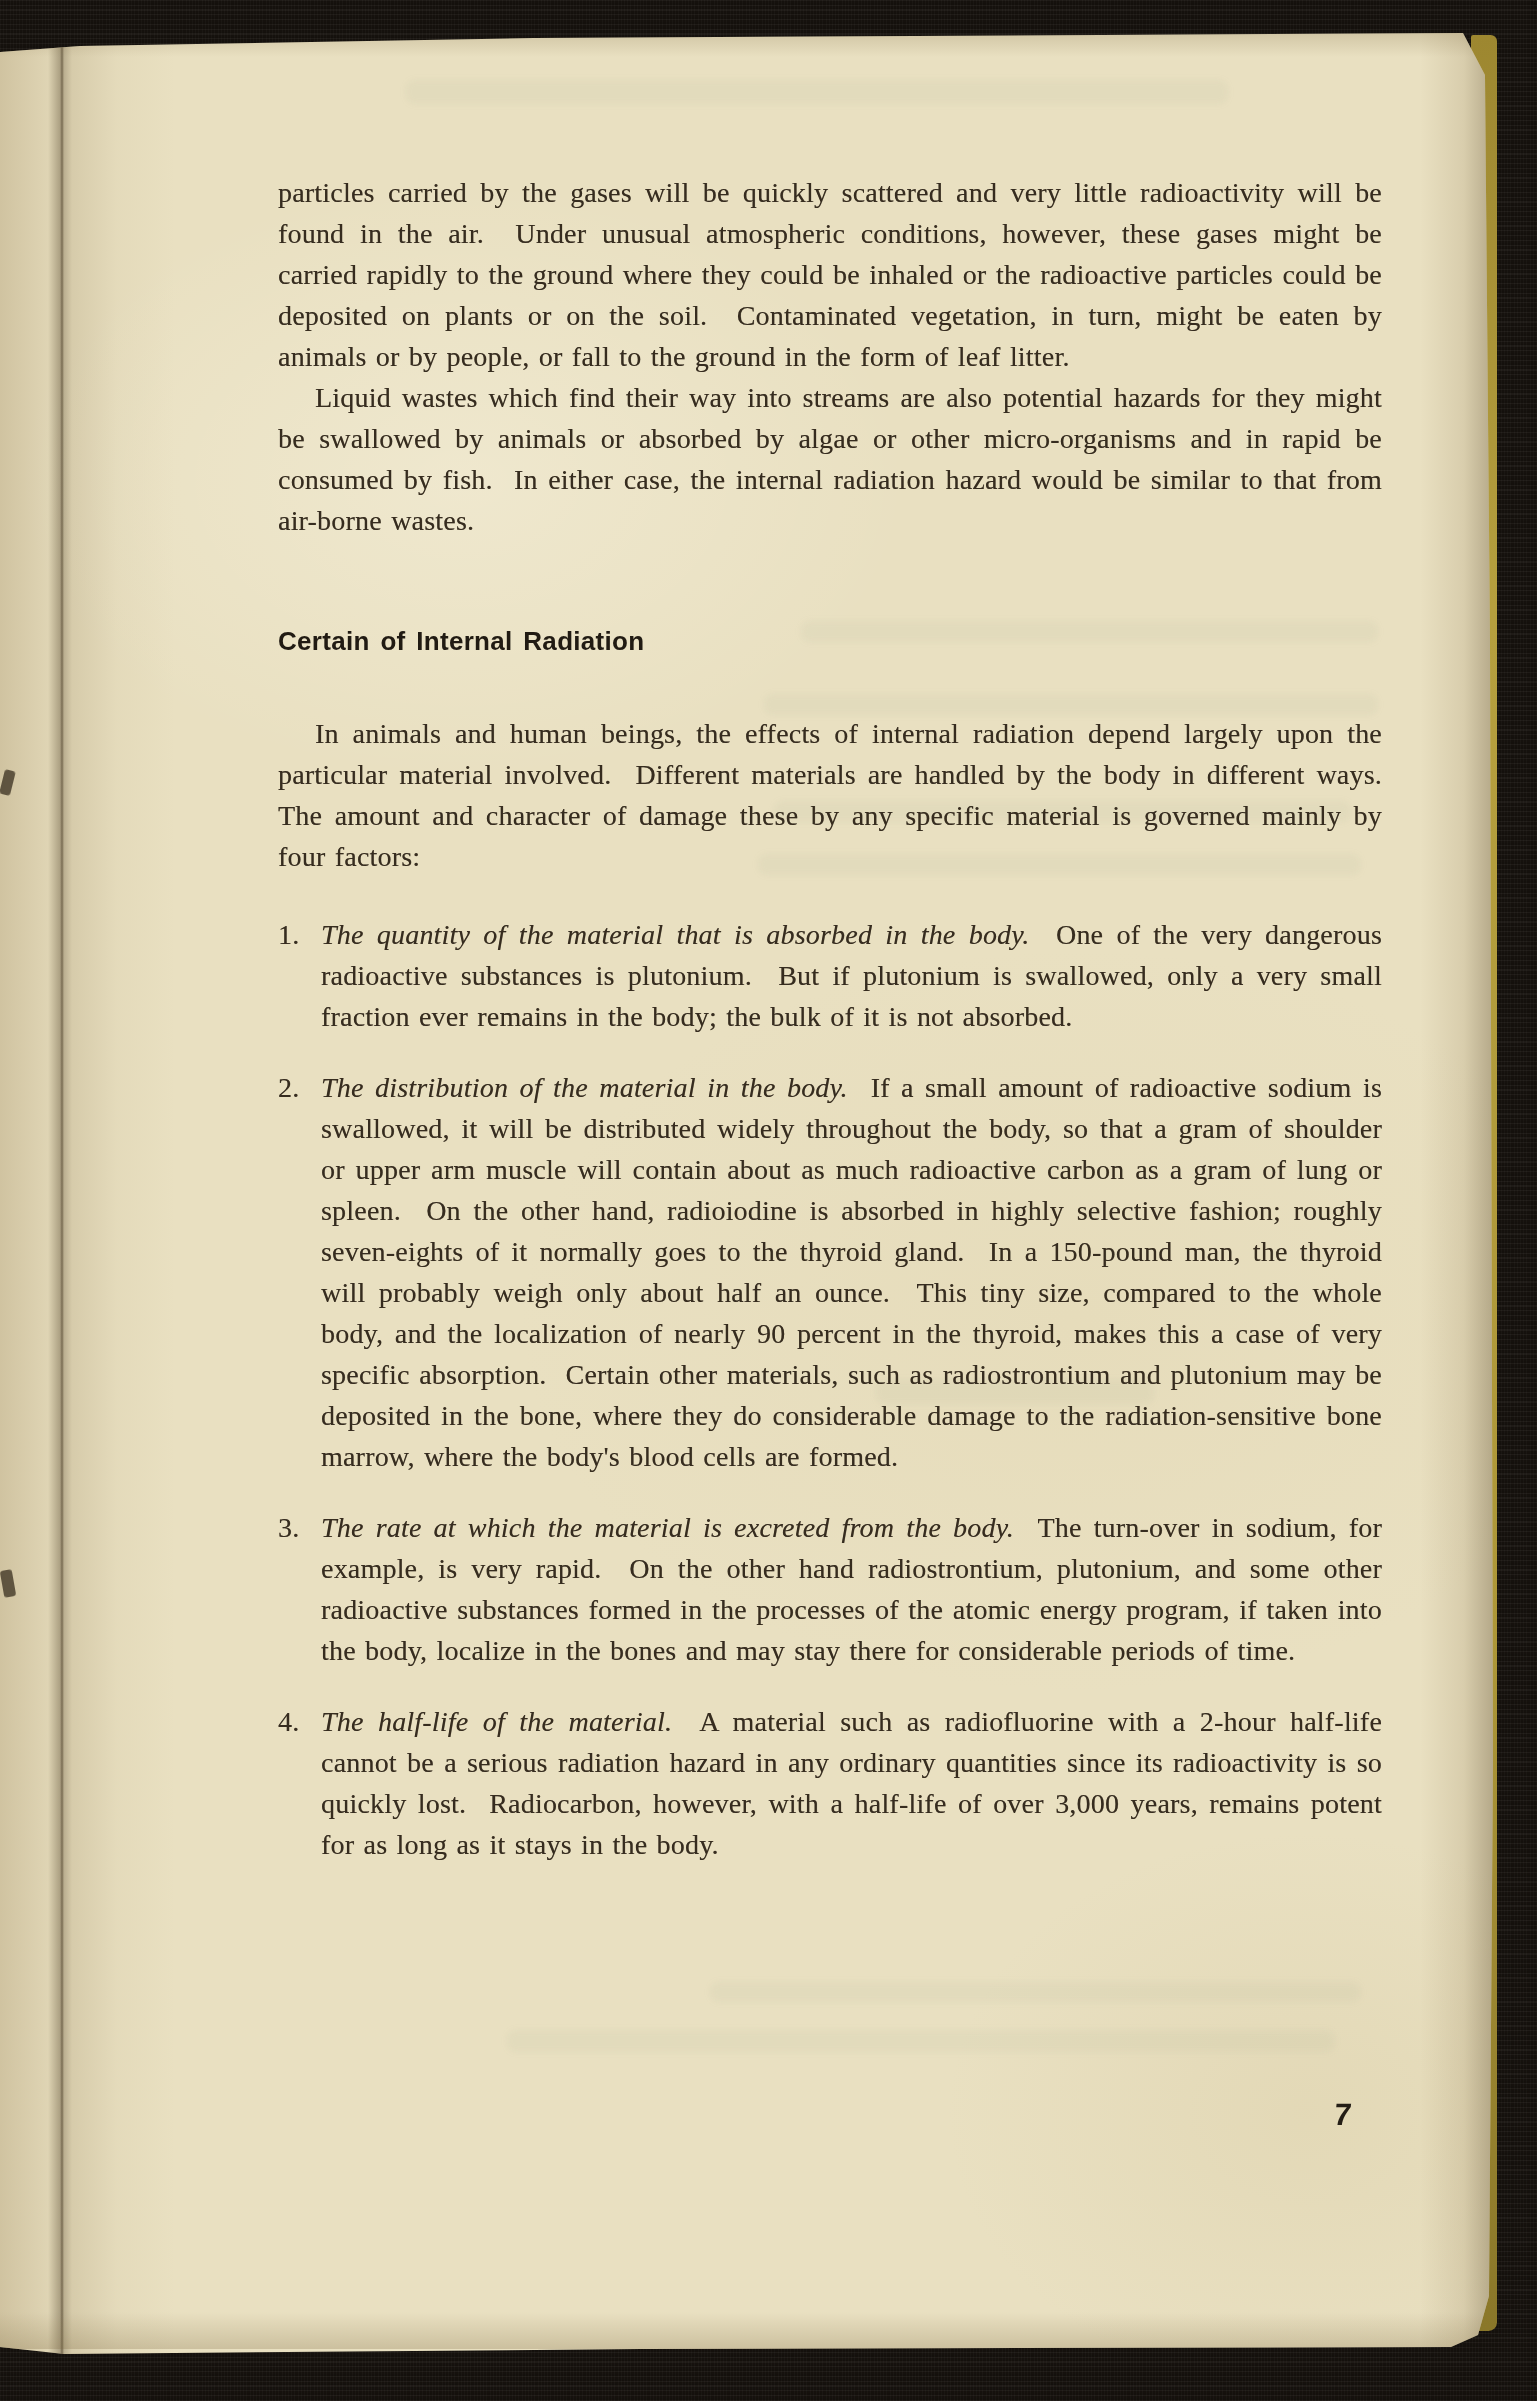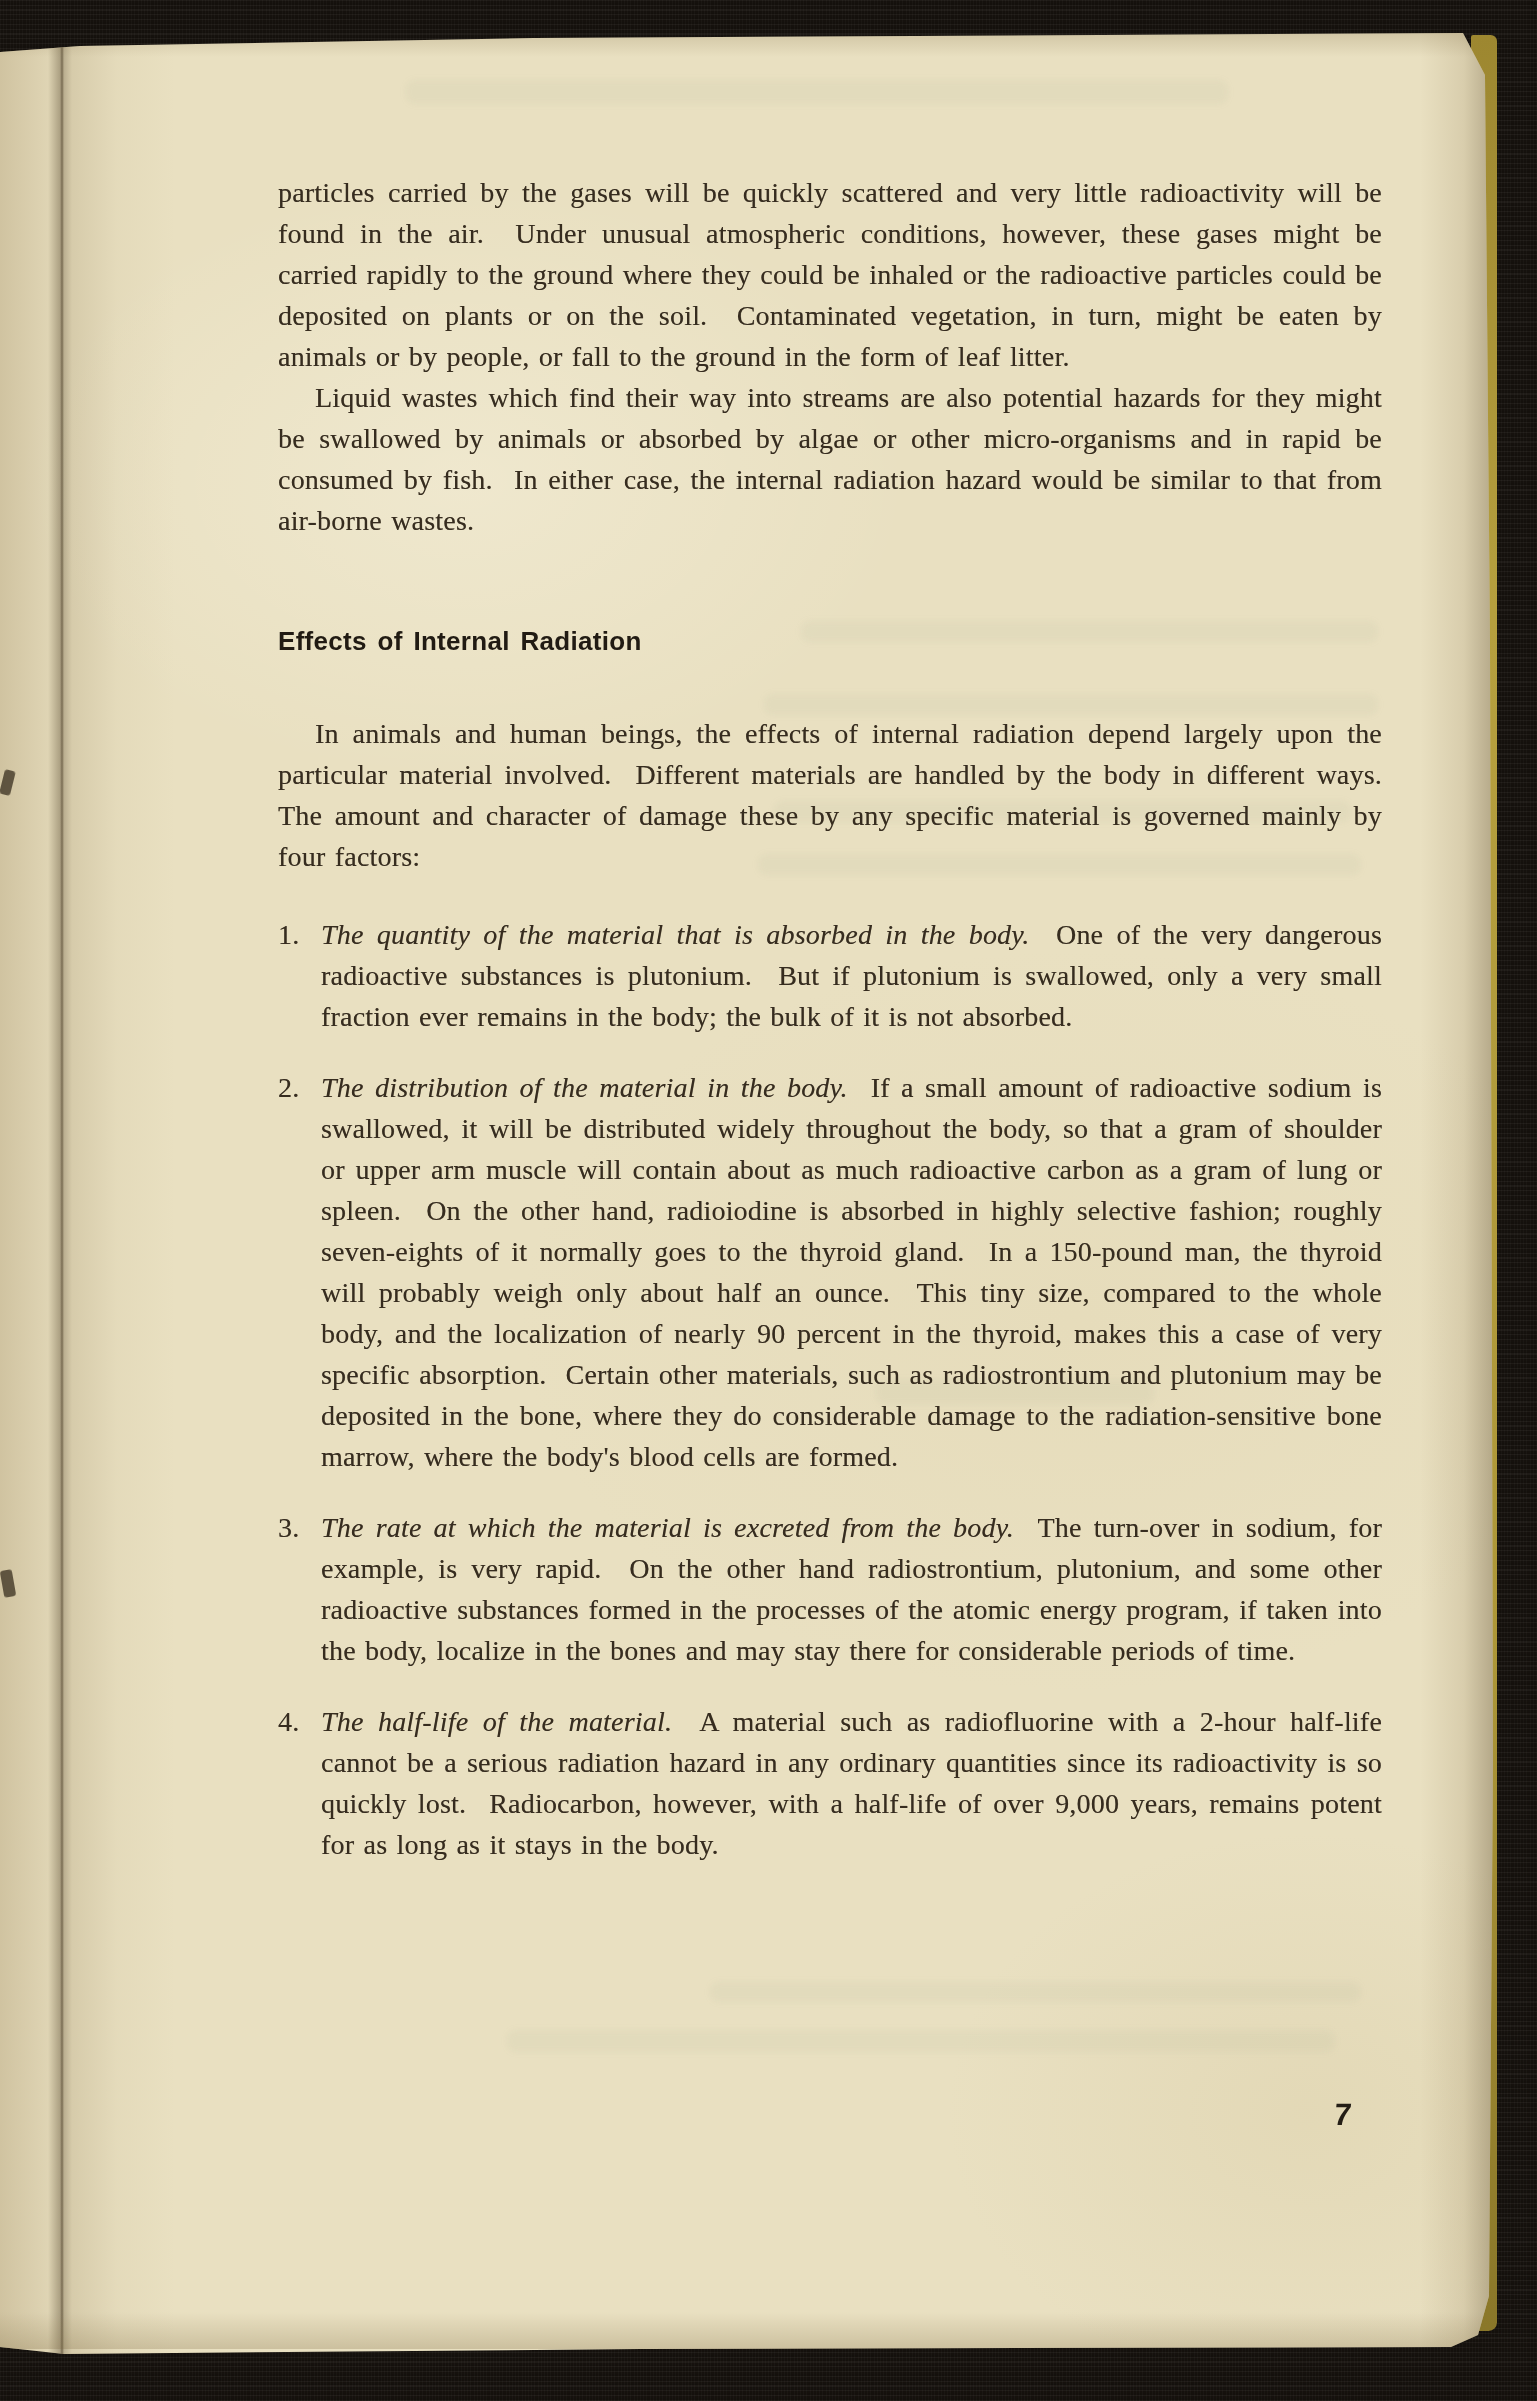--- a/index.html
+++ b/index.html
@@ -152,21 +152,21 @@
     <div class="smudge" style="left:774px; top:801px; width:577px; height:21.4px;"></div>
     <div class="smudge" style="left:758px; top:854px; width:603px; height:21.4px;"></div>
     <div class="smudge" style="left:876px; top:1380px; width:278px;  height:23.5px;"></div>
     <div class="smudge" style="left:710px; top:1982px; width:651px; height:20px;"></div>
     <div class="smudge" style="left:507px;  top:2030px; width:828px; height:22.4px;"></div>
 
     <div class="content">
       <p><span>particles carried by the gases will be quickly scattered and very little radioactivity will be found in the air.  Under unusual atmospheric conditions, however, these gases might be carried rapidly to the ground where they could be inhaled or the radioactive particles could be deposited on plants or on the soil.  Contaminated vegetation, in turn, might be eaten by animals or by people, or fall to the ground in the form of leaf litter.</span></p>
       <p class="indent"><span>Liquid wastes which find their way into streams are also potential hazards for they might be swallowed by animals or absorbed by algae or other micro-organisms and in rapid be consumed by fish.  In either case, the internal radiation hazard would be similar to that from air-borne wastes.</span></p>
 
-      <h2 class="section-heading">Effects of Internal Radiation</h2>
+      <h2 class="section-heading">Certain of Internal Radiation</h2>
 
       <p class="indent"><span>In animals and human beings, the effects of internal radiation depend largely upon the particular material involved.  Different materials are handled by the body in different ways.  The amount and character of damage these by any specific material is governed mainly by four factors:</span></p>
 
       <div class="factors">
 
         <div class="factor">
           <span class="factor-number">1.</span>
           <p class="factor-body"><span class="factor-lead">The quantity of the material that is absorbed in the body.</span><span>  One of the very dangerous radioactive substances is plutonium.  But if plutonium is swallowed, only a very small fraction ever remains in the body; the bulk of it is not absorbed.</span></p>
         </div>
 
@@ -175,21 +175,21 @@
           <p class="factor-body"><span class="factor-lead">The distribution of the material in the body.</span><span>  If a small amount of radioactive sodium is swallowed, it will be distributed widely throughout the body, so that a gram of shoulder or upper arm muscle will contain about as much radioactive carbon as a gram of lung or spleen.  On the other hand, radioiodine is absorbed in highly selective fashion; roughly seven-eights of it normally goes to the thyroid gland.  In a 150-pound man, the thyroid will probably weigh only about half an ounce.  This tiny size, compared to the whole body, and the localization of nearly 90 percent in the thyroid, makes this a case of very specific absorption.  Certain other materials, such as radiostrontium and plutonium may be deposited in the bone, where they do considerable damage to the radiation-sensitive bone marrow, where the body's blood cells are formed.</span></p>
         </div>
 
         <div class="factor">
           <span class="factor-number">3.</span>
           <p class="factor-body"><span class="factor-lead">The rate at which the material is excreted from the body.</span><span>  The turn-over in sodium, for example, is very rapid.  On the other hand radiostrontium, plutonium, and some other radioactive substances formed in the processes of the atomic energy program, if taken into the body, localize in the bones and may stay there for considerable periods of time.</span></p>
         </div>
 
         <div class="factor">
           <span class="factor-number">4.</span>
-          <p class="factor-body"><span class="factor-lead">The half-life of the material.</span><span>  A material such as radiofluorine with a 2-hour half-life cannot be a serious radiation hazard in any ordinary quantities since its radioactivity is so quickly lost.  Radiocarbon, however, with a half-life of over 9,000 years, remains potent for as long as it stays in the body.</span></p>
+          <p class="factor-body"><span class="factor-lead">The half-life of the material.</span><span>  A material such as radiofluorine with a 2-hour half-life cannot be a serious radiation hazard in any ordinary quantities since its radioactivity is so quickly lost.  Radiocarbon, however, with a half-life of over 3,000 years, remains potent for as long as it stays in the body.</span></p>
         </div>
 
       </div>
     </div>
 
     <div class="page-number">7</div>
   </div>
 
   <div class="binding-mark" style="left:2.1px; top:770px; width:10.7px; height:24.6px; transform:rotate(14deg); z-index:3;"></div>
   <div class="binding-mark" style="left:2.1px; top:1570px; width:11.7px; height:27px; transform:rotate(-10deg); z-index:3;"></div>

